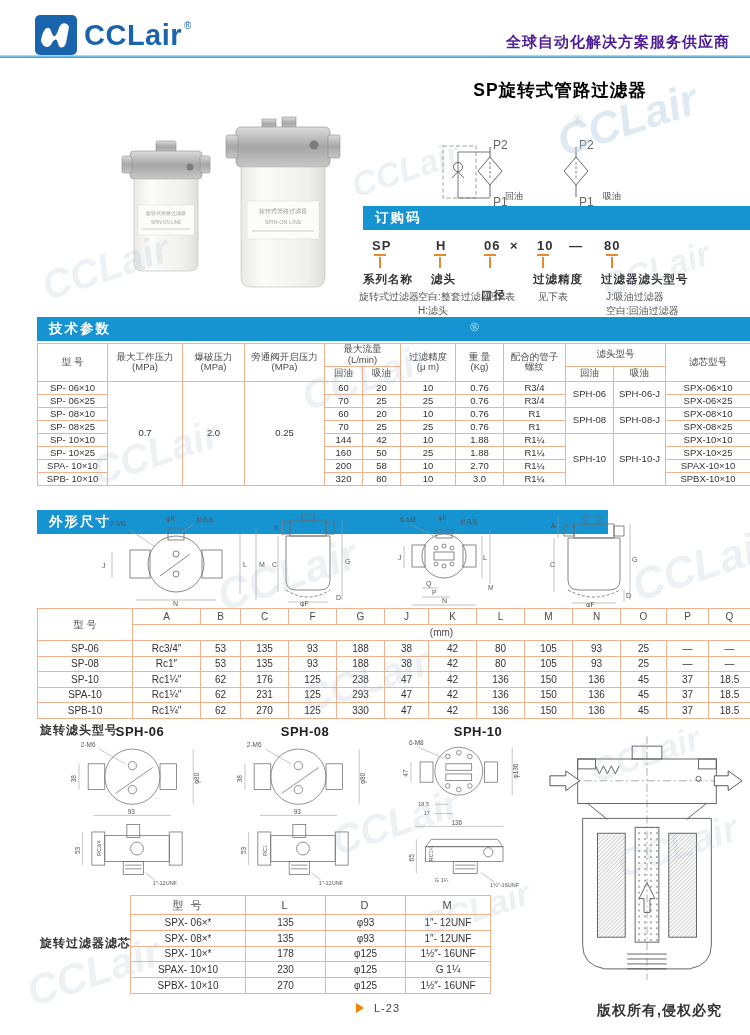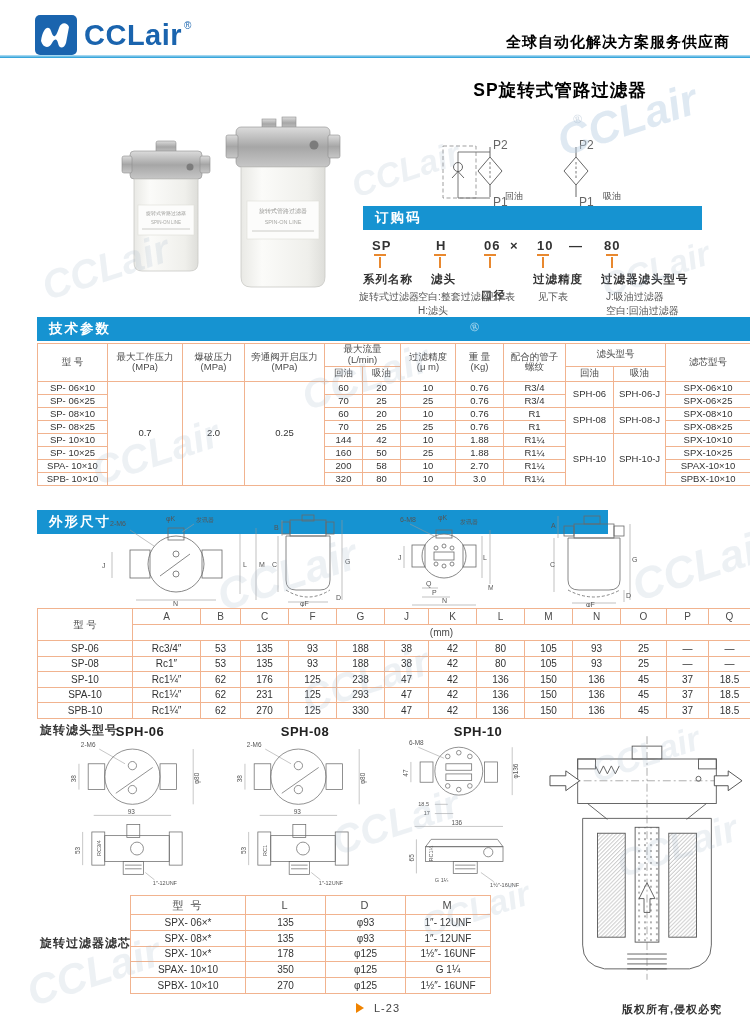--- a/index.html
+++ b/index.html
@@ -3,21 +3,21 @@
 <meta charset="utf-8">
 <style>
   html,body{margin:0;padding:0;background:#fff;}
   .page{position:relative;width:750px;height:1035px;background:#ffffff;overflow:hidden;
         font-family:"Liberation Sans","DejaVu Sans",sans-serif;color:#333;}
   .abs{position:absolute;}
   
   .logo-wrap{left:34px;top:12px;height:46px;display:flex;align-items:center;}
   .logo-text{font-size:29px;font-weight:bold;color:#1a64ae;letter-spacing:0.5px;margin-left:6px;}
   .logo-reg{font-size:10px;color:#1a64ae;vertical-align:top;position:relative;top:-10px;margin-left:2px;}
-  .tagline{right:20px;top:33px;font-size:15px;font-weight:bold;color:#000000;letter-spacing:1px;}
+  .tagline{right:20px;top:33px;font-size:15px;font-weight:bold;color:#4c1d95;letter-spacing:1px;}
   .blue-rule{left:0;top:55px;width:750px;height:3px;background:linear-gradient(#bfe3f5,#1e9ad6);}
   .page-title{left:380px;top:78px;width:360px;text-align:center;font-size:17.5px;font-weight:bold;color:#000;letter-spacing:1px;}
   
   .bar{height:24px;line-height:24px;background:#1693d1;color:#fff;font-weight:bold;font-size:13.5px;
        padding-left:12px;box-sizing:border-box;letter-spacing:2px;}
   
   .code-val{font-size:13px;font-weight:bold;color:#333;letter-spacing:1px;}
   .tick{width:12px;height:14px;border-top:2px solid #e8882f;}
   .tick::after{content:"";position:absolute;left:5px;top:1px;width:2px;height:11px;background:#e8882f;}
   .fld-label{font-size:11.5px;font-weight:bold;color:#333;letter-spacing:1px;white-space:nowrap;}
@@ -34,21 +34,21 @@
   .dimtab tbody td{font-size:10px;height:14.5px;}
   .spxtab{width:360px;}
   .spxtab thead td{font-size:11px;color:#4a4a4a;height:18px;letter-spacing:2px;}
   .spxtab tbody td{font-size:10px;height:14.8px;}
   
   .side-label{font-size:12px;font-weight:bold;color:#333;letter-spacing:1px;}
   .sph-title{font-size:13px;font-weight:bold;color:#222;letter-spacing:0.5px;text-align:center;}
   .sym-label{font-size:12px;color:#666;}
   .sym-cap{font-size:9px;color:#555;}
   .footer-page{font-size:11px;color:#444;letter-spacing:1px;}
-  .footer-copy{font-size:11px;font-weight:bold;color:#333;letter-spacing:1px;}
+  .footer-copy{font-size:14px;font-weight:bold;color:#333;letter-spacing:1px;}
   .tri{width:0;height:0;border-left:8px solid #f08300;border-top:5px solid transparent;border-bottom:5px solid transparent;}
   .wm{font-style:italic;font-weight:bold;color:#9fb3c8;opacity:0.18;transform:rotate(-18deg);
       pointer-events:none;white-space:nowrap;}
   .wm2{font-style:italic;font-weight:bold;color:#b9cfe4;opacity:0.45;transform:rotate(-18deg);
       pointer-events:none;white-space:nowrap;}
   svg{display:block;}
   .dim-text{font-size:7px;fill:#555;}
   .dim-text6{font-size:6px;fill:#555;}
 </style>
 </head>
@@ -125,21 +125,21 @@
       <line x1="213" y1="45" x2="213" y2="57" stroke="#555" stroke-width="0.9"></line>
     </svg>
     <span class="abs sym-label" style="left:130px;top:-2px;">P2</span>
     <span class="abs sym-label" style="left:130px;top:55px;">P1</span>
     <span class="abs sym-cap" style="left:142px;top:50px;">回油</span>
     <span class="abs sym-label" style="left:216px;top:-2px;">P2</span>
     <span class="abs sym-label" style="left:216px;top:55px;">P1</span>
     <span class="abs sym-cap" style="left:240px;top:50px;">吸油</span>
   </div>
 
-  <div class="abs bar" style="left:363px;top:206px;width:339px;">订购码</div>
+  <div class="abs bar" style="left:363px;top:206px;width:387px;">订购码</div>
   <div class="abs" style="left:363px;top:232px;width:387px;height:86px;">
     <span class="abs code-val" style="left:9px;top:6px;">SP</span>
     <span class="abs code-val" style="left:73px;top:6px;">H</span>
     <span class="abs code-val" style="left:121px;top:6px;">06</span>
     <span class="abs code-val" style="left:147px;top:6px;">×</span>
     <span class="abs code-val" style="left:174px;top:6px;">10</span>
     <span class="abs code-val" style="left:206px;top:6px;">—</span>
     <span class="abs code-val" style="left:241px;top:6px;">80</span>
     <span class="abs tick" style="left:11px;top:22px;"></span>
     <span class="abs tick" style="left:71px;top:22px;"></span>
@@ -701,21 +701,21 @@
           <td>1″- 12UNF</td>
         </tr>
         <tr>
           <td>SPX- 10×*</td>
           <td>178</td>
           <td>φ125</td>
           <td>1½″- 16UNF</td>
         </tr>
         <tr>
           <td>SPAX- 10×10</td>
-          <td>350</td>
+          <td>230</td>
           <td>φ125</td>
           <td>G 1¼</td>
         </tr>
         <tr>
           <td>SPBX- 10×10</td>
           <td>270</td>
           <td>φ125</td>
           <td>1½″- 16UNF</td>
         </tr>
       </tbody>

